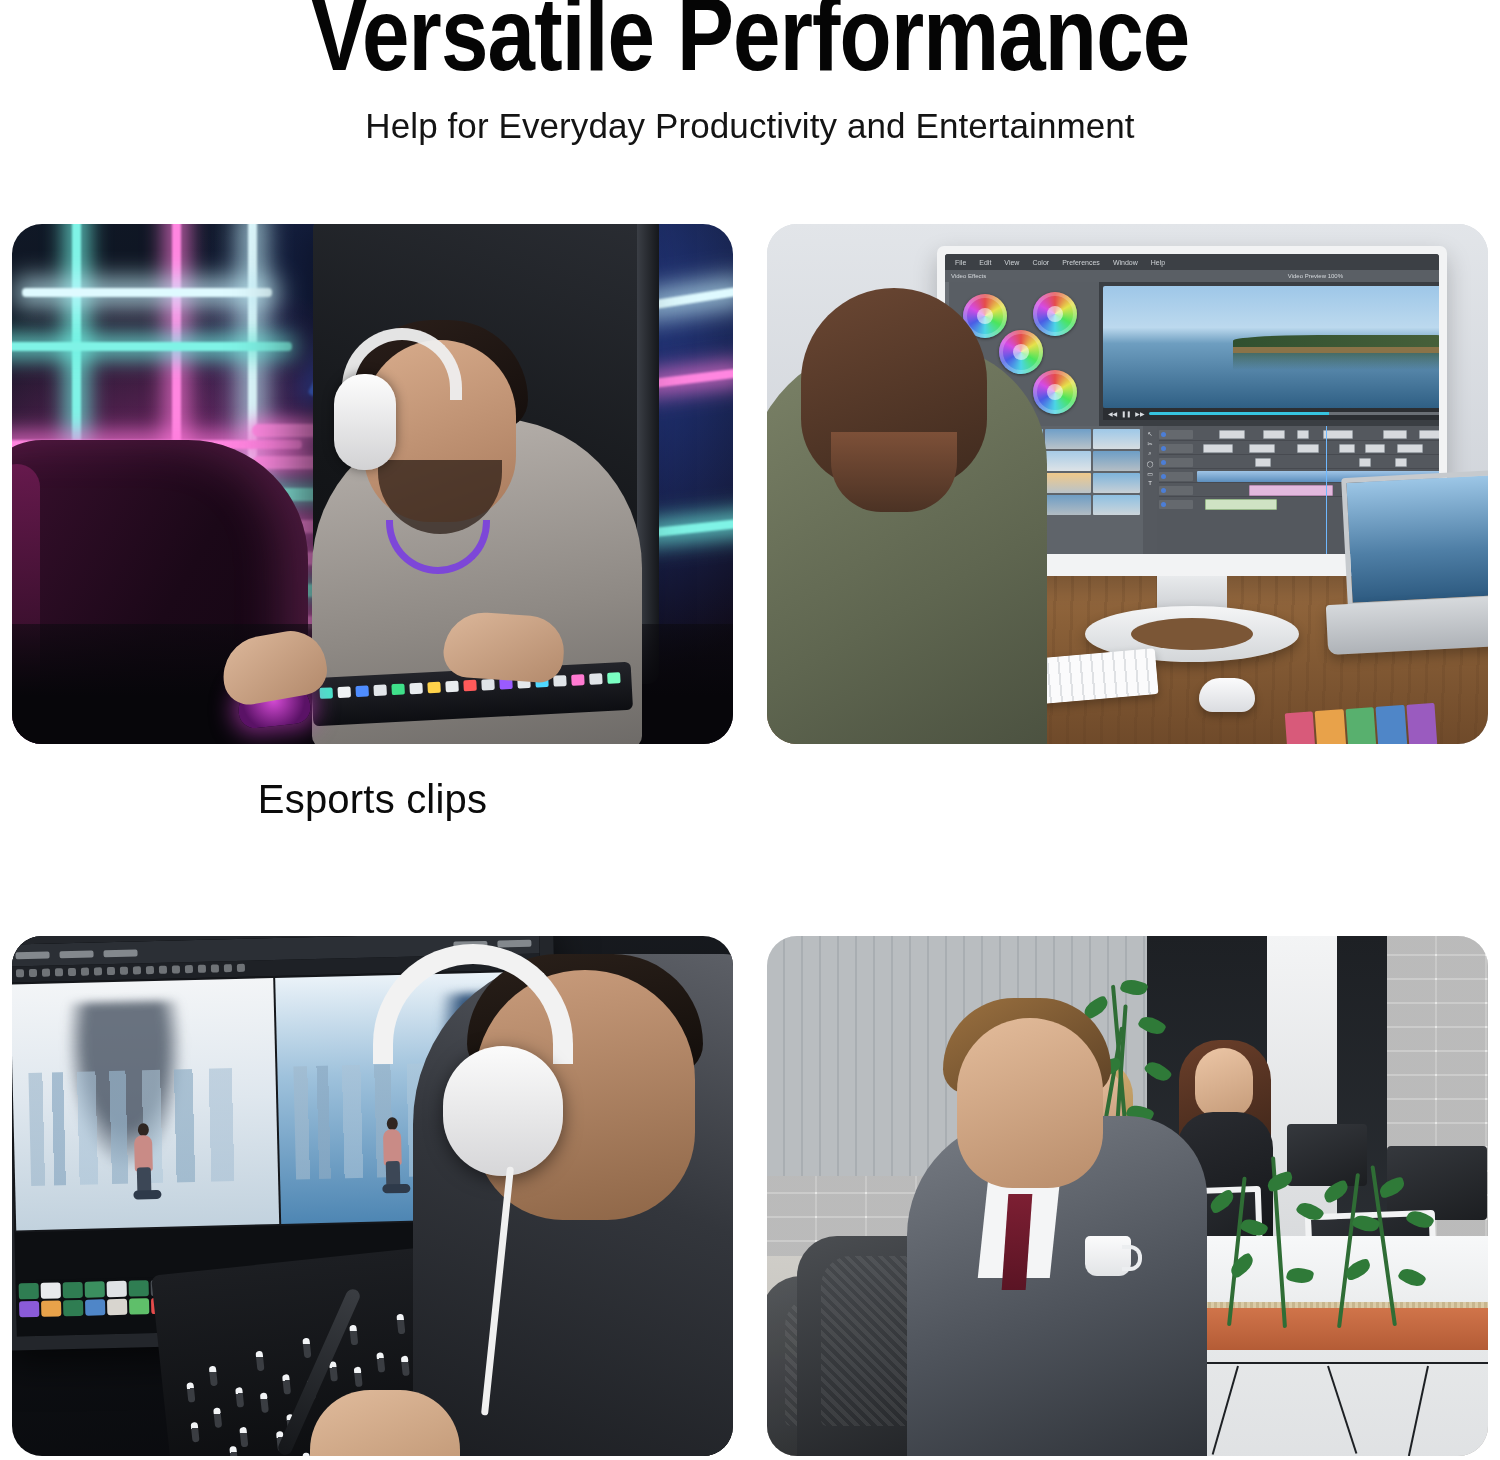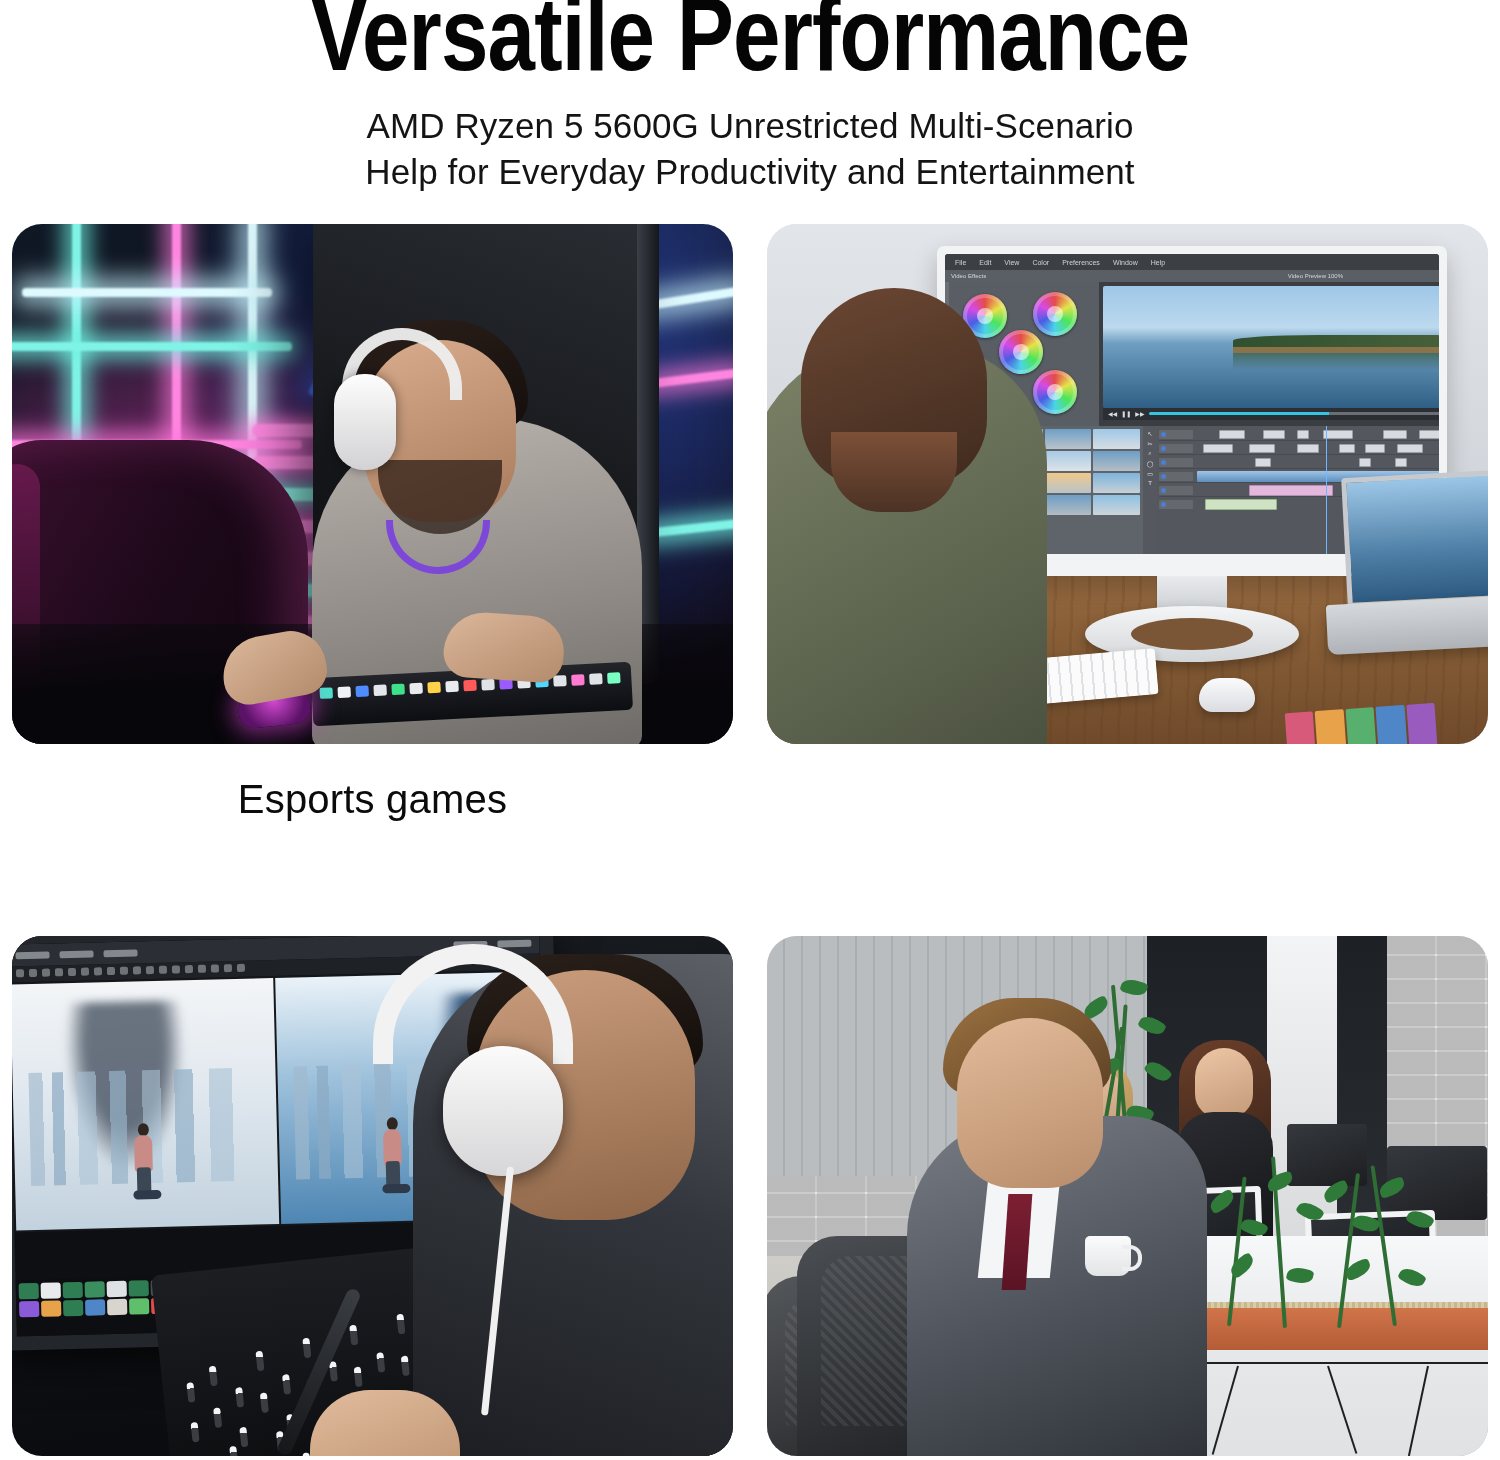--- a/index.html
+++ b/index.html
@@ -540,21 +540,20 @@
   }
 </style>
 </head>
 <body>
 
 <div class="page">
 
   <div class="header">
     <div class="headline">Versatile Performance</div>
     <div class="subline">
-      <div>AMD Ryzen 5 5600G Unrestricted Multi-Scenario</div>
       <div>Help for Everyday Productivity and Entertainment</div>
     </div>
   </div>
 
   <div class="grid">
 
     <div class="cell">
       <div class="photo esports">
 
         <div class="neon v nc-cy" style="left:60px;top:-20px;height:300px;"></div>
@@ -608,21 +607,21 @@
           <div class="gkey" style="left:224px;background:#4fd8ff;"></div>
           <div class="gkey" style="left:242px;background:#e0e4e8;"></div>
           <div class="gkey" style="left:260px;background:#ff7ad1;"></div>
           <div class="gkey" style="left:278px;background:#dfe3e7;"></div>
           <div class="gkey" style="left:296px;background:#7affc2;"></div>
         </div>
         <div class="gmouse"></div>
         <div class="ghand" style="left:210px;bottom:44px;transform:rotate(-10deg);"></div>
         <div class="ghand" style="left:432px;bottom:64px;width:120px;transform:rotate(4deg);"></div>
       </div>
-      <div class="caption">Esports games</div>
+      <div class="caption">Esports clips</div>
     </div>
 
     <div class="cell">
       <div class="photo video">
         <div class="v-wall"></div>
         <div class="v-woodtop"></div>
 
         <div class="v-mon">
           <div class="v-screen">
             <div class="v-menubar">

